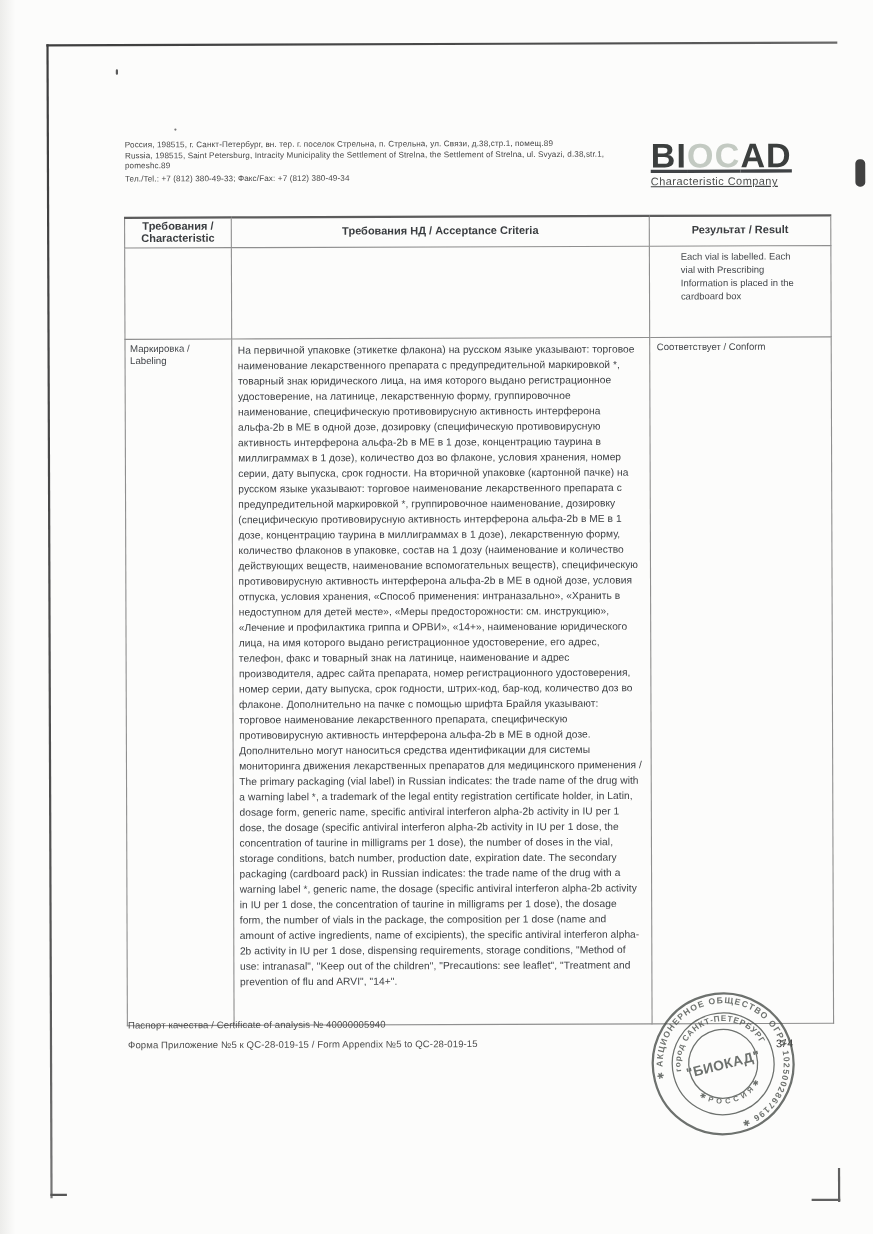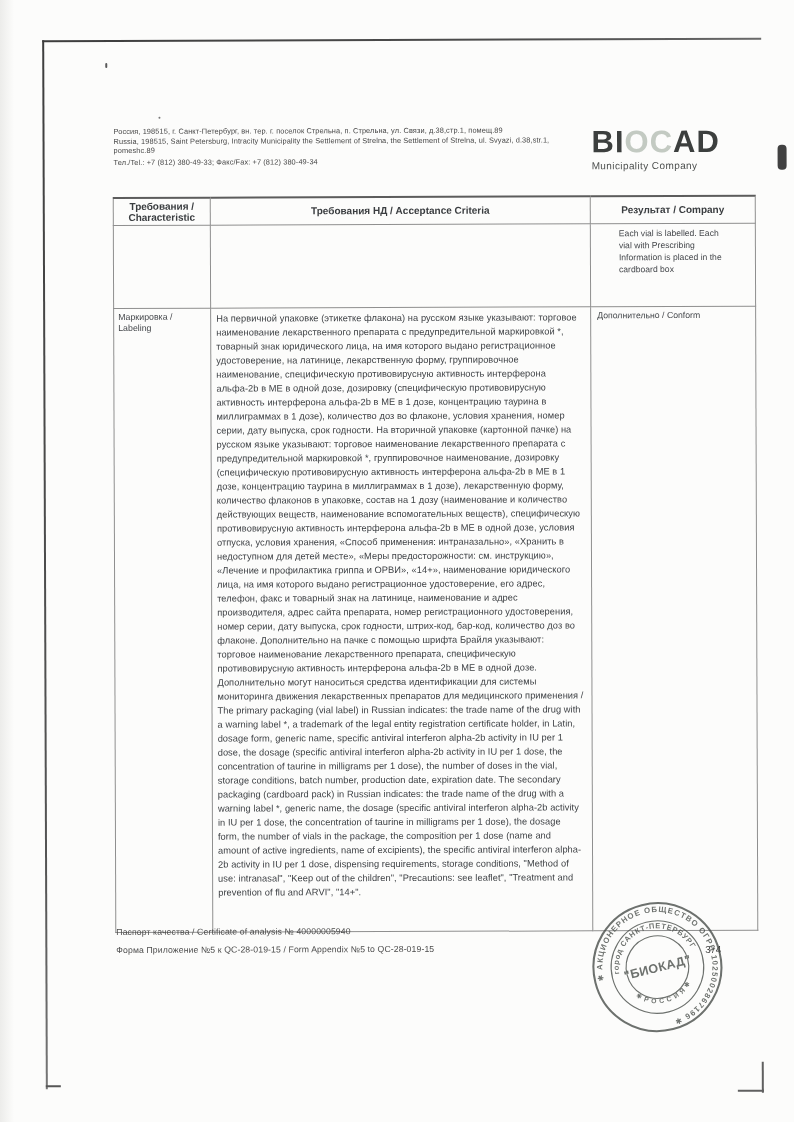--- a/index.html
+++ b/index.html
@@ -28,21 +28,21 @@
   .corner-br-v{ position:absolute; left:760px; top:1063px; width:2px; height:31px; background:#606060; }
   .corner-br-h{ position:absolute; left:736px; top:1091px; width:26px; height:2px; background:#606060; }
   .speck-1{ position:absolute; left:107px; top:62px; width:2px; height:5px; background:#5a5a5a; border-radius:1px; }
   .speck-2{ position:absolute; left:160px; top:116px; width:2px; height:2px; background:#777; border-radius:50%; }
   .speck-3{ position:absolute; left:779px; top:146px; width:9px; height:25px; background:#414141; border-radius:4px; }
 
   .address{ position:absolute; left:115px; top:126px; width:474px;
     font-size:7.4px; line-height:9.6px; color:#474747; letter-spacing:.1px; }
   .address .phone{ margin-top:2px; }
 
-  .logo{ position:absolute; left:593px; top:128px; width:150px; }
+  .logo{ position:absolute; left:593px; top:128px; width:150px;text-decoration:underline; }
   .logo-word{ font-size:31px; font-weight:bold; letter-spacing:1px; line-height:30px; color:#3c3f3e; }
   .logo-accent{ color:#c3cac2; }
   .logo-tagline{ font-size:10px; letter-spacing:.4px; color:#4c4f4e; margin-top:3px; }
 
   table.qc{ position:absolute; left:114px; top:196px; width:642px;
     border-collapse:collapse; table-layout:fixed; }
   table.qc th, table.qc td{ border:1px solid #8f8f8f; vertical-align:top; overflow:hidden; }
   table.qc thead th{ height:27px; vertical-align:middle; text-align:center;
     font-size:10px; font-weight:bold; color:#3a3d40;
     border-top:2px solid #5c5c5c; }
@@ -78,53 +78,53 @@
   <div class="speck-3"></div>
 
   <div class="address">
     <div>Россия, 198515, г. Санкт-Петербург, вн. тер. г. поселок Стрельна, п. Стрельна, ул. Связи, д.38,стр.1, помещ.89</div>
     <div>Russia, 198515, Saint Petersburg, Intracity Municipality the Settlement of Strelna, the Settlement of Strelna, ul. Svyazi, d.38,str.1, pomeshc.89</div>
     <div class="phone">Тел./Tel.: +7 (812) 380-49-33; Факс/Fax: +7 (812) 380-49-34</div>
   </div>
 
   <div class="logo">
     <div class="logo-word"><span>BI</span><span class="logo-accent">OC</span><span>AD</span></div>
-    <div class="logo-tagline">Municipality Company</div>
+    <div class="logo-tagline">Characteristic Company</div>
   </div>
 
   <table class="qc">
     <colgroup>
       <col style="width:97px">
         <col style="width:380px">
         <col style="width:165px">
     </colgroup>
     <thead>
       <tr>
         <th>Требования / Characteristic</th>
         <th>Требования НД / Acceptance Criteria</th>
-        <th>Результат / Company</th>
+        <th>Результат / Result</th>
       </tr>
     </thead>
     <tbody>
       <tr class="row-blank">
         <td></td>
         <td></td>
         <td>
           <div class="result-lines">Each vial is labelled. Each vial with Prescribing Information is placed in the cardboard box</div>
         </td>
       </tr>
       <tr class="row-labeling">
         <td>
           <div class="char-label">Маркировка / Labeling</div>
         </td>
         <td>
           <div class="criteria-text">На первичной упаковке (этикетке флакона) на русском языке указывают: торговое наименование лекарственного препарата с предупредительной маркировкой *, товарный знак юридического лица, на имя которого выдано регистрационное удостоверение, на латинице, лекарственную форму, группировочное наименование, специфическую противовирусную активность интерферона альфа-2b в МЕ в одной дозе, дозировку (специфическую противовирусную активность интерферона альфа-2b в МЕ в 1 дозе, концентрацию таурина в миллиграммах в 1 дозе), количество доз во флаконе, условия хранения, номер серии, дату выпуска, срок годности. На вторичной упаковке (картонной пачке) на русском языке указывают: торговое наименование лекарственного препарата с предупредительной маркировкой *, группировочное наименование, дозировку (специфическую противовирусную активность интерферона альфа-2b в МЕ в 1 дозе, концентрацию таурина в миллиграммах в 1 дозе), лекарственную форму, количество флаконов в упаковке, состав на 1 дозу (наименование и количество действующих веществ, наименование вспомогательных веществ), специфическую противовирусную активность интерферона альфа-2b в МЕ в одной дозе, условия отпуска, условия хранения, «Способ применения: интраназально», «Хранить в недоступном для детей месте», «Меры предосторожности: см. инструкцию», «Лечение и профилактика гриппа и ОРВИ», «14+», наименование юридического лица, на имя которого выдано регистрационное удостоверение, его адрес, телефон, факс и товарный знак на латинице, наименование и адрес производителя, адрес сайта препарата, номер регистрационного удостоверения, номер серии, дату выпуска, срок годности, штрих-код, бар-код, количество доз во флаконе. Дополнительно на пачке с помощью шрифта Брайля указывают: торговое наименование лекарственного препарата, специфическую противовирусную активность интерферона альфа-2b в МЕ в одной дозе. Дополнительно могут наноситься средства идентификации для системы мониторинга движения лекарственных препаратов для медицинского применения / The primary packaging (vial label) in Russian indicates: the trade name of the drug with a warning label *, a trademark of the legal entity registration certificate holder, in Latin, dosage form, generic name, specific antiviral interferon alpha-2b activity in IU per 1 dose, the dosage (specific antiviral interferon alpha-2b activity in IU per 1 dose, the concentration of taurine in milligrams per 1 dose), the number of doses in the vial, storage conditions, batch number, production date, expiration date. The secondary packaging (cardboard pack) in Russian indicates: the trade name of the drug with a warning label *, generic name, the dosage (specific antiviral interferon alpha-2b activity in IU per 1 dose, the concentration of taurine in milligrams per 1 dose), the dosage form, the number of vials in the package, the composition per 1 dose (name and amount of active ingredients, name of excipients), the specific antiviral interferon alpha-2b activity in IU per 1 dose, dispensing requirements, storage conditions, "Method of use: intranasal", "Keep out of the children", "Precautions: see leaflet", "Treatment and prevention of flu and ARVI", "14+".</div>
         </td>
         <td>
-          <div class="conform">Дополнительно / Conform</div>
+          <div class="conform">Соответствует / Conform</div>
         </td>
       </tr>
     </tbody>
   </table>
 
   <div class="footer">
     <div class="line1">Паспорт качества / Certificate of analysis № 40000005940</div>
     <div>Форма Приложение №5 к QC-28-019-15 / Form Appendix №5 to QC-28-019-15</div>
   </div>
 

